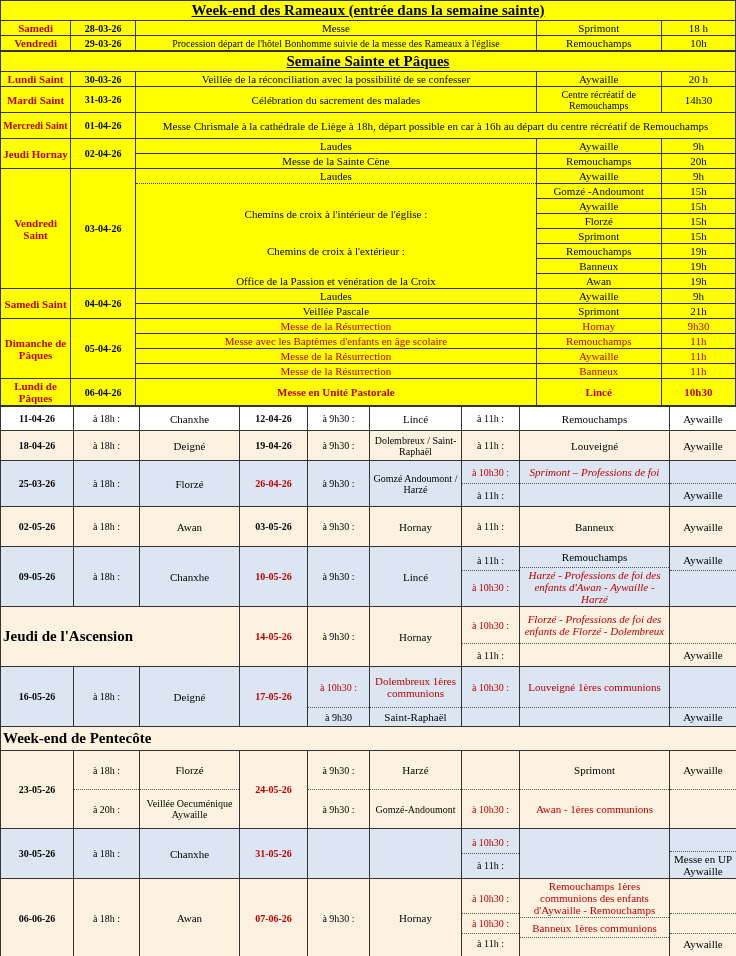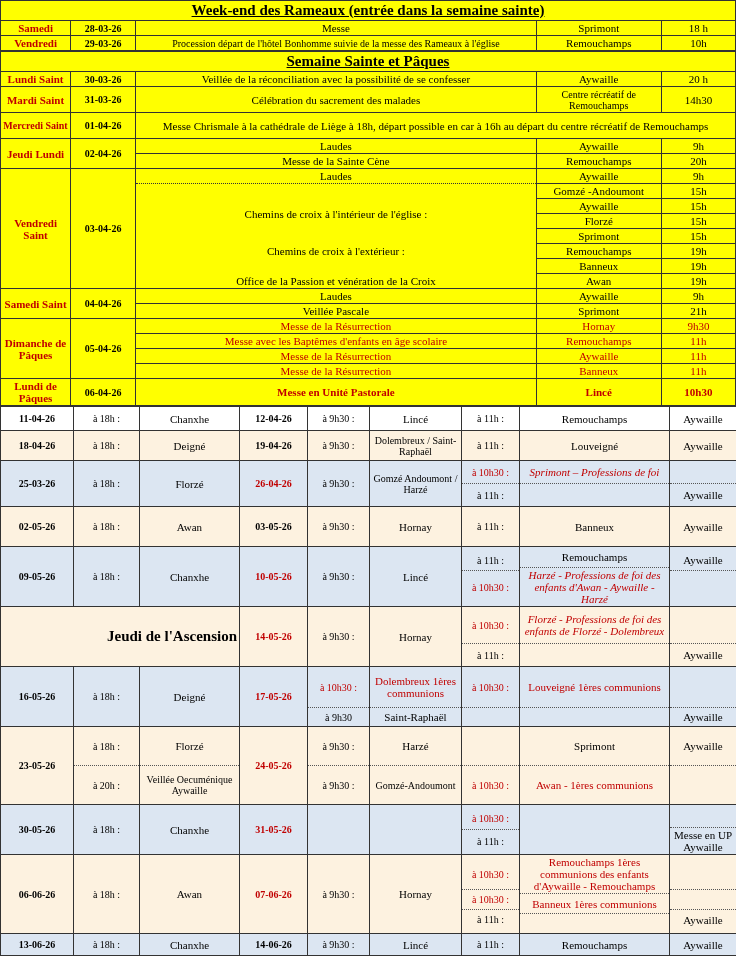--- a/index.html
+++ b/index.html
@@ -15,21 +15,21 @@
   td{border:1px solid #333;vertical-align:middle;padding:1px 2px;}
   .yellow{background:#ffff00;}
   .blue{background:#dce6f2;}
   .cream{background:#fdf2e0;}
   .white{background:#ffffff;}
   .c{text-align:center;}
   .b{font-weight:bold;}
   .red{color:#c00000;}
   .it{font-style:italic;}
   .hdr{font-size:15px;font-weight:bold;text-align:center;text-decoration:underline;}
-  .big{font-size:15px;font-weight:bold;text-align:right;}
+  .big{font-size:15px;font-weight:bold;text-align:left;}
   .sm{font-size:10px;}
   .dotted-b{border-bottom:1px dotted #333;}
   .no-top{border-top:none;}
   .no-bot{border-bottom:none;}
   .row-h{height:15px;}
   .sub{width:100%;border-collapse:collapse;table-layout:fixed;}
   .sub td{border:none;border-bottom:1px dotted #555;padding:1px 2px;}
   .sub tr:last-child td{border-bottom:none;}
 </style>
 </head>
@@ -92,21 +92,21 @@
     <td class="yellow c sm">Centre récréatif de Remouchamps</td>
     <td class="yellow c">14h30</td>
   </tr>
   <tr style="height:26px">
     <td class="yellow c b red sm">Mercredi Saint</td>
     <td class="yellow c b sm">01-04-26</td>
     <td class="yellow c" colspan="3">Messe Chrismale à la cathédrale de Liège à 18h, départ possible en car à 16h au départ du centre récréatif de Remouchamps</td>
   </tr>
 
   <tr>
-    <td class="yellow c b red" rowspan="2">Jeudi Lundi</td>
+    <td class="yellow c b red" rowspan="2">Jeudi Hornay</td>
     <td class="yellow c b sm" rowspan="2">02-04-26</td>
     <td class="yellow c dotted-b">Laudes</td>
     <td class="yellow c dotted-b">Aywaille</td>
     <td class="yellow c dotted-b">9h</td>
   </tr>
   <tr>
     <td class="yellow c">Messe de la Sainte Cène</td>
     <td class="yellow c">Remouchamps</td>
     <td class="yellow c">20h</td>
   </tr>
@@ -442,20 +442,23 @@
                   <td class="c" style="height:38px"></td>
                 </tr>
         <tr>
                   <td class="c" style="height:16px">Aywaille</td>
                 </tr>
       </tbody>
             </table>
     </td>
   </tr>
 
+  <tr style="height:24px" class="cream">
+    <td class="cream big" colspan="9">Week-end de Pentecôte</td>
+  </tr>
 
   <tr style="height:72px" class="cream">
     <td class="cream c b sm">23-05-26</td>
     <td class="cream" style="padding:0">
       <table class="sub">
         <tbody>
                 <tr>
                   <td class="c sm" style="height:36px">à 18h :</td>
                 </tr>
         <tr>

